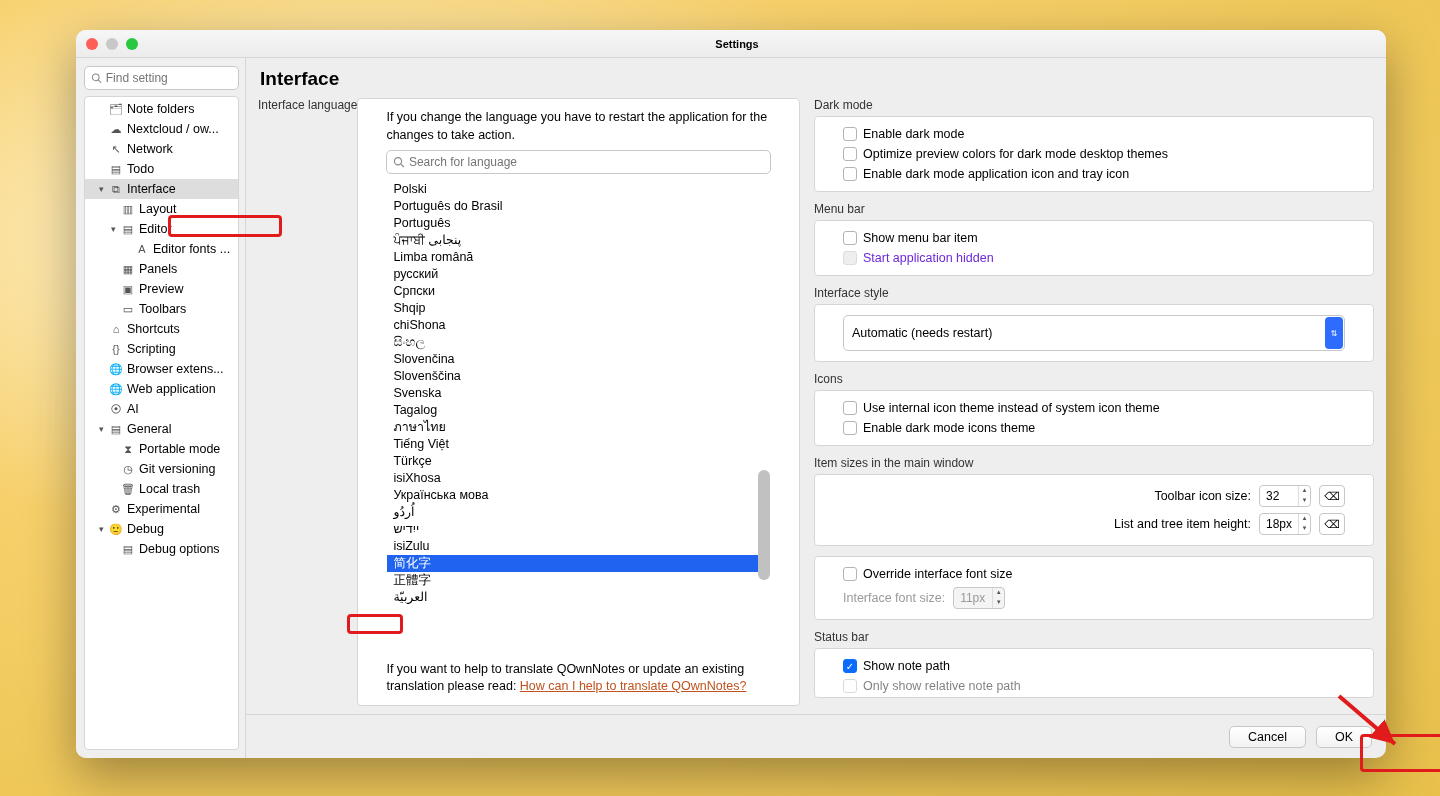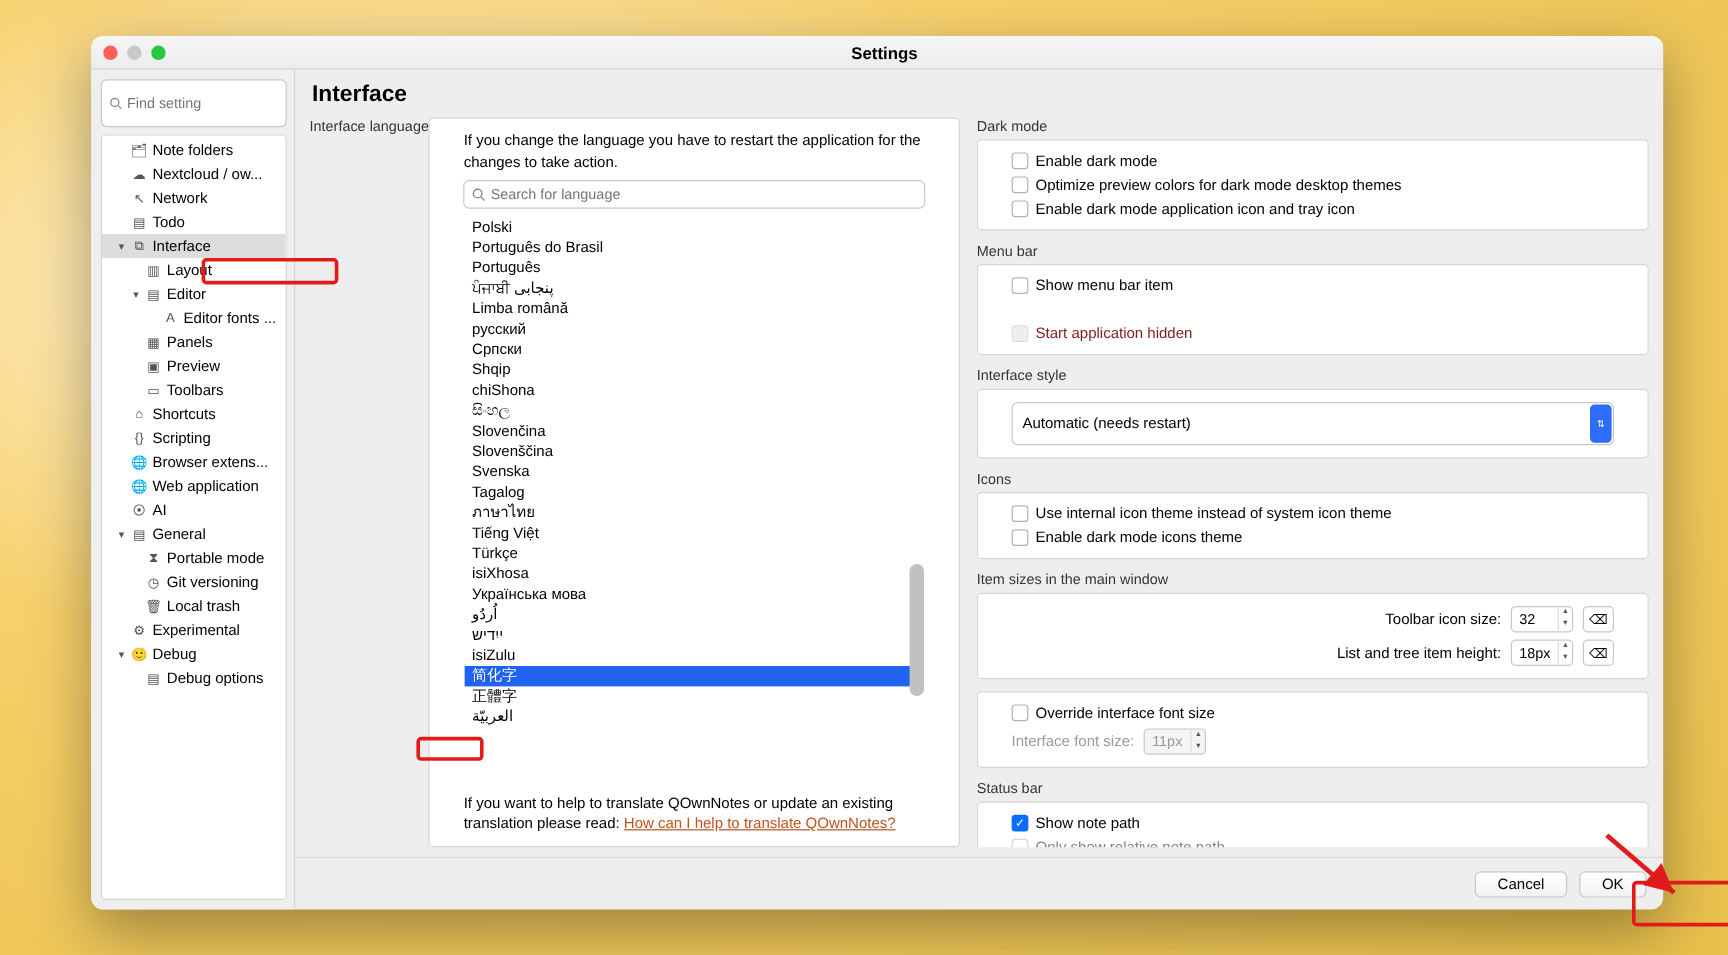--- a/index.html
+++ b/index.html
@@ -7,25 +7,25 @@
 body { background: radial-gradient(ellipse at 25% 30%, #fff9e6 0%, #f7d06b 40%, #e8c04a 100%); }
 .window {
   position: absolute; left: 76px; top: 30px; width: 1310px; height: 728px;
   background: #eeeeee; border-radius: 10px; box-shadow: 0 18px 50px rgba(0,0,0,.35);
   display: flex; flex-direction: column; overflow: hidden;
 }
 .titlebar { height: 28px; display: flex; align-items: center; position: relative; background: linear-gradient(#f6f6f6,#ececec); border-bottom: 1px solid #d6d6d6; }
 .traffic { display: flex; gap: 8px; margin-left: 10px; }
 .dot { width: 12px; height: 12px; border-radius: 50%; }
 .dot.red { background: #ff5f57; } .dot.yel { background: #c8c8c8; } .dot.grn { background: #28c940; }
-.title { position: absolute; left: 12px; right: 0; text-align: center; font-size: 14px; font-weight: 600; }
+.title { position: absolute; left: 12px; right: 0; text-align: center; font-size: 11px; font-weight: 600; }
 
 .content { flex: 1; display: flex; min-height: 0; }
 .sidebar { width: 170px; background: #efefef; border-right: 1px solid #d6d6d6; display: flex; flex-direction: column; padding: 8px 6px 8px 8px; }
-.search-row { display: flex; align-items: center; background: #fff; border: 1px solid #c8c8c8; border-radius: 5px; height: 40px; padding: 0 6px; margin-bottom: 6px; }
+.search-row { display: flex; align-items: center; background: #fff; border: 1px solid #c8c8c8; border-radius: 5px; height: 24px; padding: 0 6px; margin-bottom: 6px; }
 .search-row input { border: none; background: transparent; outline: none; width: 100%; font-size: 12px; }
 .mag { width: 12px; height: 12px; margin-right: 4px; }
 
 .tree { flex: 1; overflow: auto; background: #fff; border: 1px solid #d6d6d6; border-radius: 4px; padding: 2px 0; font-size: 12.5px; }
 .tree-item { display: flex; align-items: center; height: 20px; padding: 0 4px; white-space: nowrap; overflow: hidden; text-overflow: ellipsis; cursor: default; }
 .tree-item.sel { background: #dddddd; }
 .ind0 { padding-left: 14px; } .ind1 { padding-left: 26px; } .ind2 { padding-left: 40px; }
 .disc { display: inline-block; width: 8px; font-size: 9px; margin-right: 2px; color: #555; }
 .icn { display: inline-flex; width: 14px; justify-content: center; margin-right: 4px; font-size: 11px; color: #555; }
 
@@ -45,21 +45,21 @@
 .lang-list { flex: 1; min-height: 0; position: relative; border: 0; }
 .lang-list-inner { border: 1px solid transparent; border-radius: 0; overflow-y: auto; height: 100%; }
 .lang-item { font-size: 12.5px; height: 17px; line-height: 17px; padding: 0 6px; cursor: default; }
 .lang-item.sel { background: #1f63f0; color: #fff; }
 .lang-scroll-thumb { position: absolute; right: 1px; top: 290px; width: 12px; height: 110px; background: #c1c1c1; border-radius: 6px; }
 
 .translate-note { font-size: 12.5px; margin-top: 6px; line-height: 1.35; }
 .translate-note a { color: #c0521d; text-decoration: underline; }
 
 .check-row { display: flex; align-items: flex-start; gap: 6px; }
-.check-row.disabled { color: #7f1d1d; margin-top: 20px; }
+.check-row.disabled { color: #6d28d9; }
 .chk { width: 14px; height: 14px; border: 1px solid #b4b4b4; border-radius: 3px; background: #fff; display: inline-flex; align-items: center; justify-content: center; font-size: 10px; color: #fff; }
 .chk.on { background: #0a6cff; border-color: #0a6cff; }
 .chk.disabled { background: #eee; border-color: #ddd; }
 
 .select-mac { display: flex; align-items: center; border: 1px solid #c7c7c7; border-radius: 5px; height: 36px; padding: 0 28px 0 8px; background: #fff; position: relative; font-size: 12.5px; }
 .select-mac .arrbox { position: absolute; right: 1px; top: 1px; bottom: 1px; width: 18px; background: #2d6cff; border-radius: 4px; display: flex; align-items: center; justify-content: center; color: #fff; font-size: 8px; }
 
 .row { display: flex; align-items: center; gap: 8px; }
 .row label { font-size: 12.5px; }
 .spin { display: flex; align-items: center; border: 1px solid #c7c7c7; border-radius: 4px; height: 22px; padding: 0 16px 0 6px; background: #fff; font-size: 12px; position: relative; width: 52px; }

